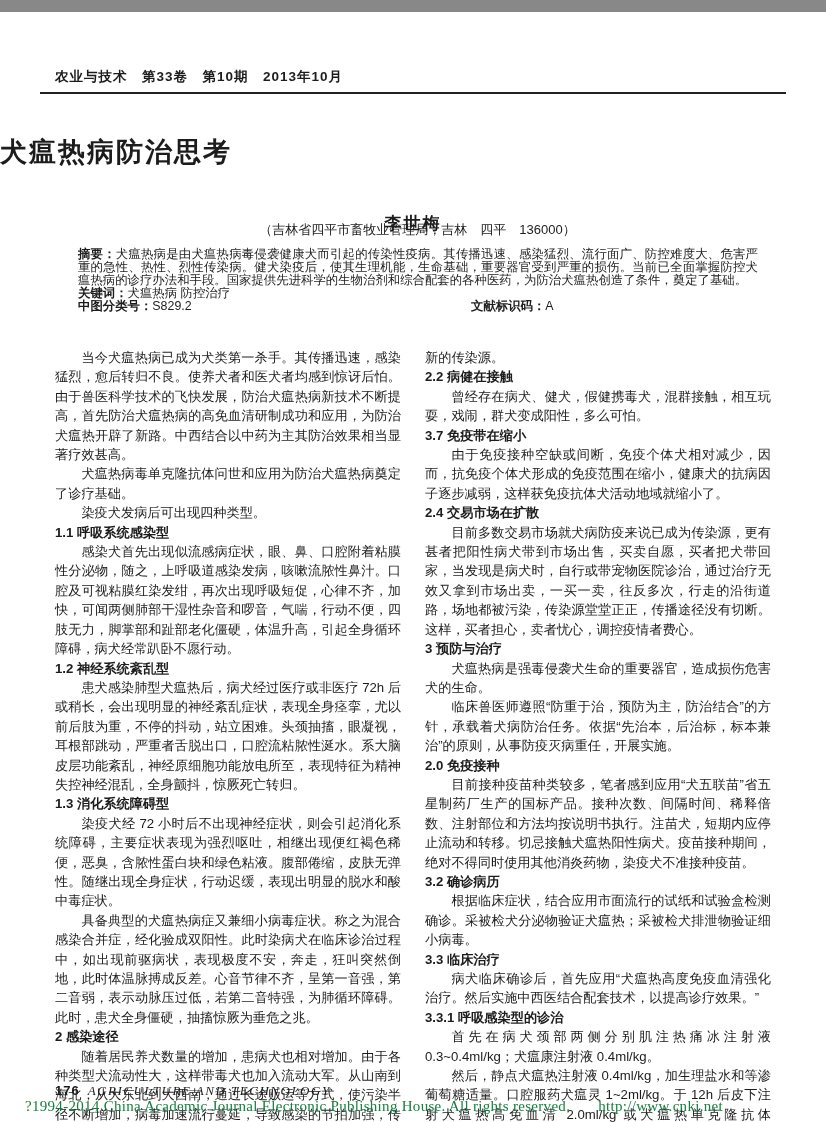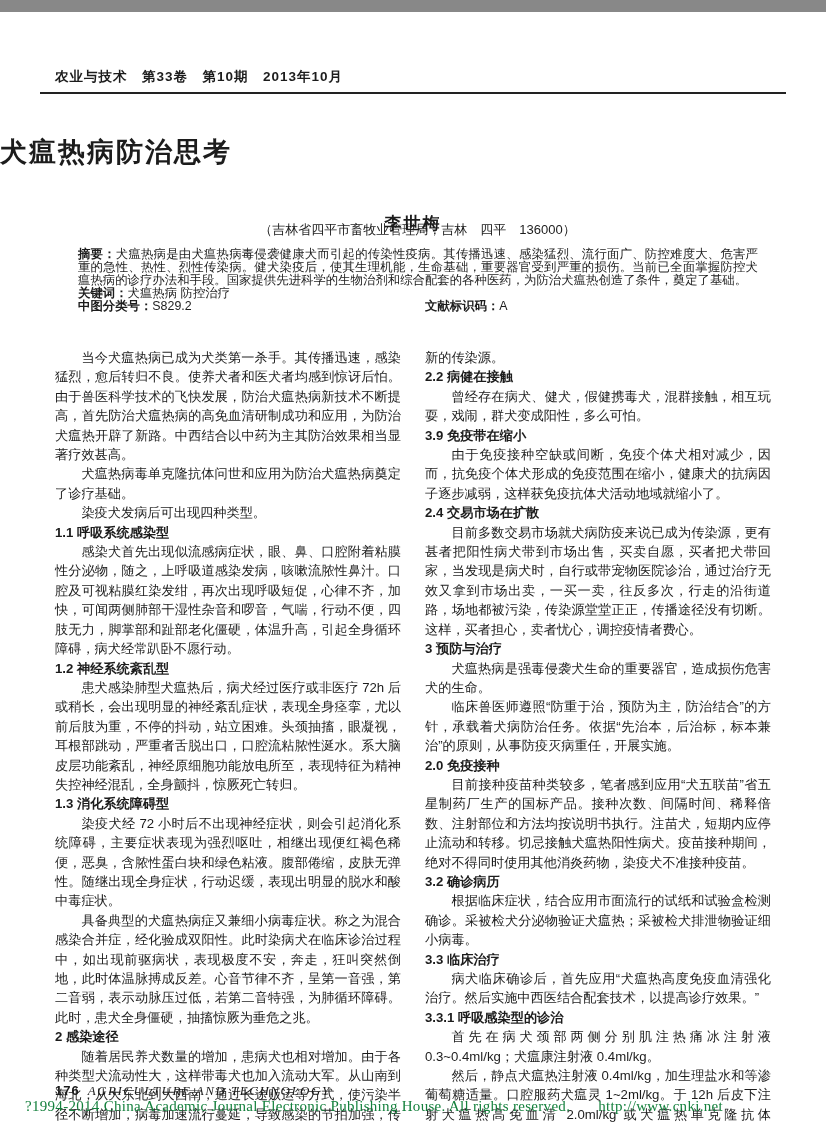--- a/index.html
+++ b/index.html
@@ -31,21 +31,21 @@
   .article-affiliation{
     position:absolute;left:0;right:0;top:209px;
     text-align:center;font-size:13px;padding-left:9px;
   }
   .abstract-block{
     position:absolute;left:78px;right:68px;top:236px;
     font-size:12.4px;line-height:13px;text-align:justify;
   }
   .abstract-block .lbl{font-weight:bold;}
   .kw-line{margin-top:0;}
-  .meta-line{display:flex;}
+  .meta-line{display:flex;gap:46px;}
   .meta-clc{width:347px;}
   .columns{
     position:absolute;left:55px;top:336px;
     display:flex;gap:24px;
   }
   .col{
     width:346px;
     font-size:13.2px;line-height:19.4px;
     text-align:justify;
   }
@@ -102,21 +102,21 @@
         <div class="para">染疫犬经 72 小时后不出现神经症状，则会引起消化系统障碍，主要症状表现为强烈呕吐，相继出现便红褐色稀便，恶臭，含脓性蛋白块和绿色粘液。腹部倦缩，皮肤无弹性。随继出现全身症状，行动迟缓，表现出明显的脱水和酸中毒症状。</div>
         <div class="para">具备典型的犬瘟热病症又兼细小病毒症状。称之为混合感染合并症，经化验成双阳性。此时染病犬在临床诊治过程中，如出现前驱病状，表现极度不安，奔走，狂叫突然倒地，此时体温脉搏成反差。心音节律不齐，呈第一音强，第二音弱，表示动脉压过低，若第二音特强，为肺循环障碍。此时，患犬全身僵硬，抽搐惊厥为垂危之兆。</div>
         <div class="sec-heading">2 感染途径</div>
         <div class="para">随着居民养犬数量的增加，患病犬也相对增加。由于各种类型犬流动性大，这样带毒犬也加入流动大军。从山南到海北，从大东北到大西南，通过长途贩运等方式，使污染半径不断增加，病毒加速流行蔓延，导致感染的节拍加强，传播速度加快。</div>
       </div>
     <div class="col" id="right-col">
 
     <div class="para noindent">新的传染源。</div>
         <div class="sec-heading">2.2 病健在接触</div>
         <div class="para">曾经存在病犬、健犬，假健携毒犬，混群接触，相互玩耍，戏闹，群犬变成阳性，多么可怕。</div>
-        <div class="sec-heading">3.9 免疫带在缩小</div>
+        <div class="sec-heading">3.7 免疫带在缩小</div>
         <div class="para">由于免疫接种空缺或间断，免疫个体犬相对减少，因而，抗免疫个体犬形成的免疫范围在缩小，健康犬的抗病因子逐步减弱，这样获免疫抗体犬活动地域就缩小了。</div>
         <div class="sec-heading">2.4 交易市场在扩散</div>
         <div class="para">目前多数交易市场就犬病防疫来说已成为传染源，更有甚者把阳性病犬带到市场出售，买卖自愿，买者把犬带回家，当发现是病犬时，自行或带宠物医院诊治，通过治疗无效又拿到市场出卖，一买一卖，往反多次，行走的沿街道路，场地都被污染，传染源堂堂正正，传播途径没有切断。这样，买者担心，卖者忧心，调控疫情者费心。</div>
         <div class="sec-heading">3 预防与治疗</div>
         <div class="para">犬瘟热病是强毒侵袭犬生命的重要器官，造成损伤危害犬的生命。</div>
         <div class="para">临床兽医师遵照“防重于治，预防为主，防治结合”的方针，承载着犬病防治任务。依据“先治本，后治标，标本兼治”的原则，从事防疫灭病重任，开展实施。</div>
         <div class="sec-heading">2.0 免疫接种</div>
         <div class="para">目前接种疫苗种类较多，笔者感到应用“犬五联苗”省五星制药厂生产的国标产品。接种次数、间隔时间、稀释倍数、注射部位和方法均按说明书执行。注苗犬，短期内应停止流动和转移。切忌接触犬瘟热阳性病犬。疫苗接种期间，绝对不得同时使用其他消炎药物，染疫犬不准接种疫苗。</div>
         <div class="sec-heading">3.2 确诊病历</div>
         <div class="para">根据临床症状，结合应用市面流行的试纸和试验盒检测确诊。采被检犬分泌物验证犬瘟热；采被检犬排泄物验证细小病毒。</div>

